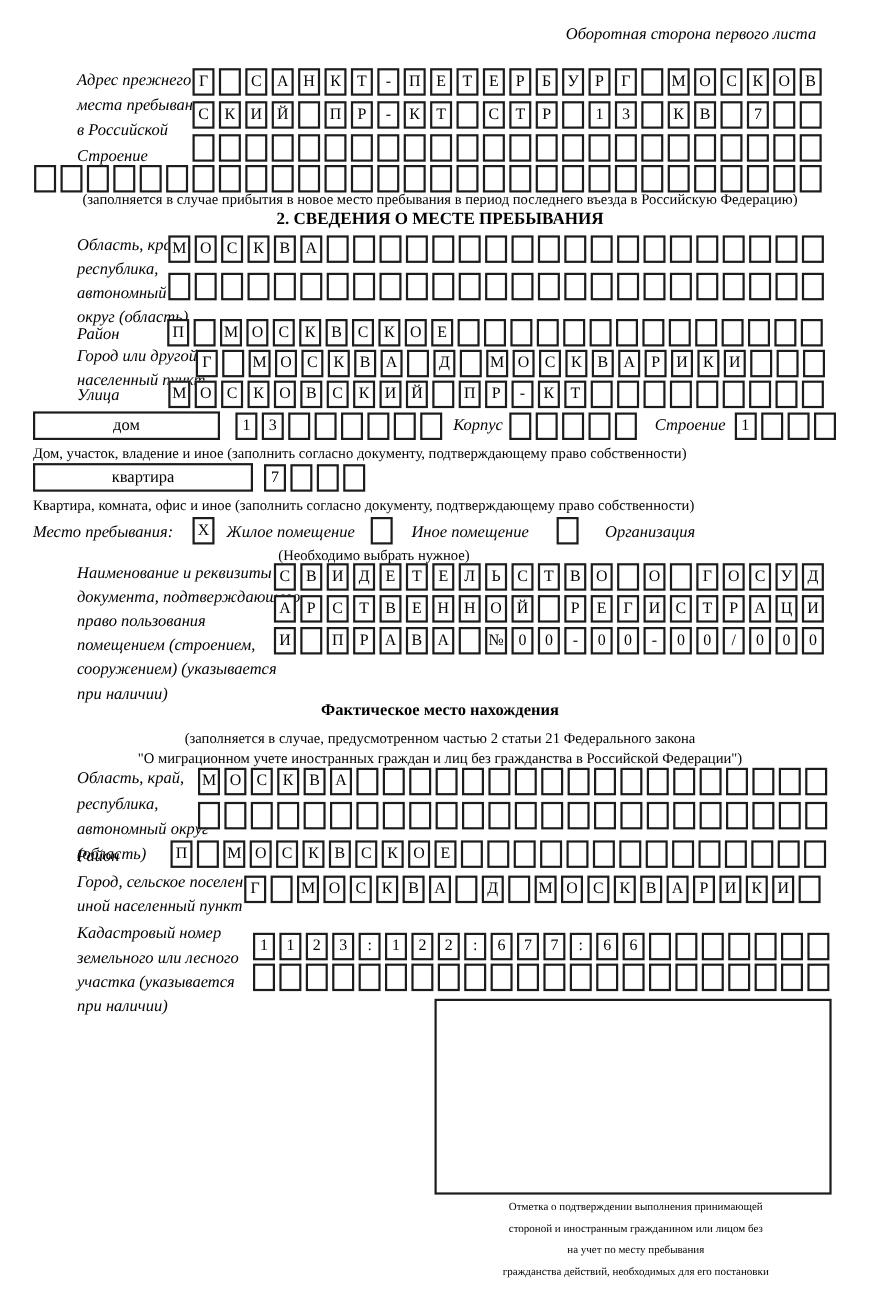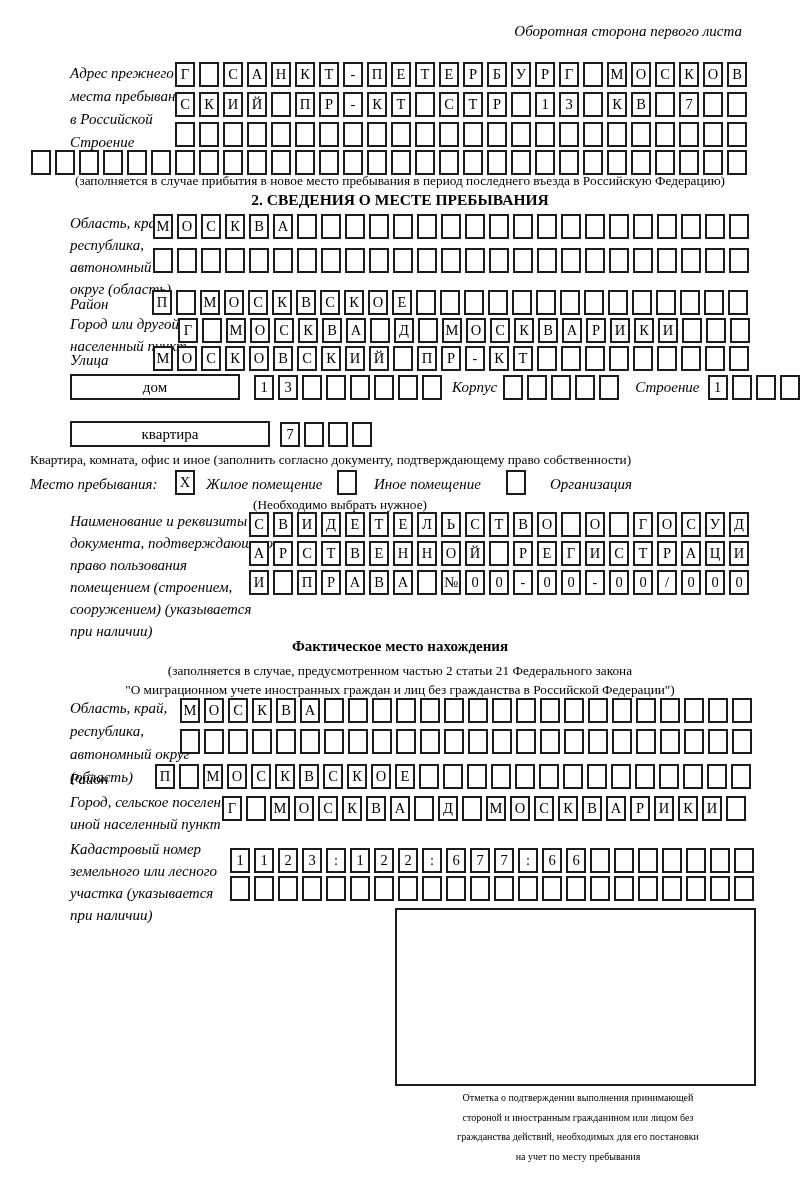--- a/index.html
+++ b/index.html
@@ -7,21 +7,21 @@
   .page{position:relative;width:800px;height:1180px;background:#fff;overflow:hidden;}
   .abs{position:absolute;white-space:nowrap;}
   .lbl{font-size:15px;line-height:22px;font-style:italic;}
   .note{font-size:13.3px;}
   .title{font-weight:bold;font-size:15.5px;}
   .cellrow{position:absolute;display:flex;}
   .cell{box-sizing:border-box;flex:0 0 20px;width:20px;height:25px;border:2px solid #1c1c1c;
         margin-right:4px;display:inline-flex;align-items:center;justify-content:center;
         font-size:14.5px;line-height:1;background:#fff;}
   .widebox{box-sizing:border-box;border:2px solid #1c1c1c;height:26px;display:flex;
-        align-items:center;justify-content:center;font-size:15px;background:#fff;margin-left:40px;}
+        align-items:center;justify-content:center;font-size:15px;background:#fff;}
   .center{text-align:center;}
   .stampbox{position:absolute;border:2px solid #1c1c1c;background:#fff;}
 </style>
 </head>
 <body>
 
 <div class="page">
 
   <div class="abs lbl" style="top:20px;right:58px;">Оборотная сторона первого листа</div>
 
@@ -316,20 +316,21 @@
         <span class="cell"></span>
       </div>
     <div class="lbl" style="margin-left:12px;text-align:right;">Строение</div>
     <div style="display:flex;margin-left:8px;">
         <span class="cell">1</span>
         <span class="cell"></span>
         <span class="cell"></span>
         <span class="cell"></span>
       </div>
   </div>
+  <div class="abs note" style="left:30px;top:404px;">Дом, участок, владение и иное (заполнить согласно документу, подтверждающему право собственности)</div>
 
   <div class="abs" style="left:30px;top:421px;display:flex;align-items:center;">
     <div class="widebox" style="width:200px;">квартира</div>
     <div style="display:flex;margin-left:10px;">
         <span class="cell">7</span>
         <span class="cell"></span>
         <span class="cell"></span>
         <span class="cell"></span>
       </div>
   </div>
@@ -601,17 +602,17 @@
       <span class="cell"></span>
       <span class="cell"></span>
       <span class="cell"></span>
       <span class="cell"></span>
     </div>
 
   <div class="stampbox" style="left:395px;top:908px;width:357px;height:174px;"></div>
   <div class="abs center" style="left:378px;top:1088px;width:400px;font-size:10px;line-height:19.5px;white-space:normal;">
     <div>Отметка о подтверждении выполнения принимающей</div>
     <div>стороной и иностранным гражданином или лицом без</div>
+    <div>на учет по месту пребывания</div>
     <div>гражданства действий, необходимых для его постановки</div>
-    <div>на учет по месту пребывания</div>
   </div>
 
 </div>
 
 </body></html>

